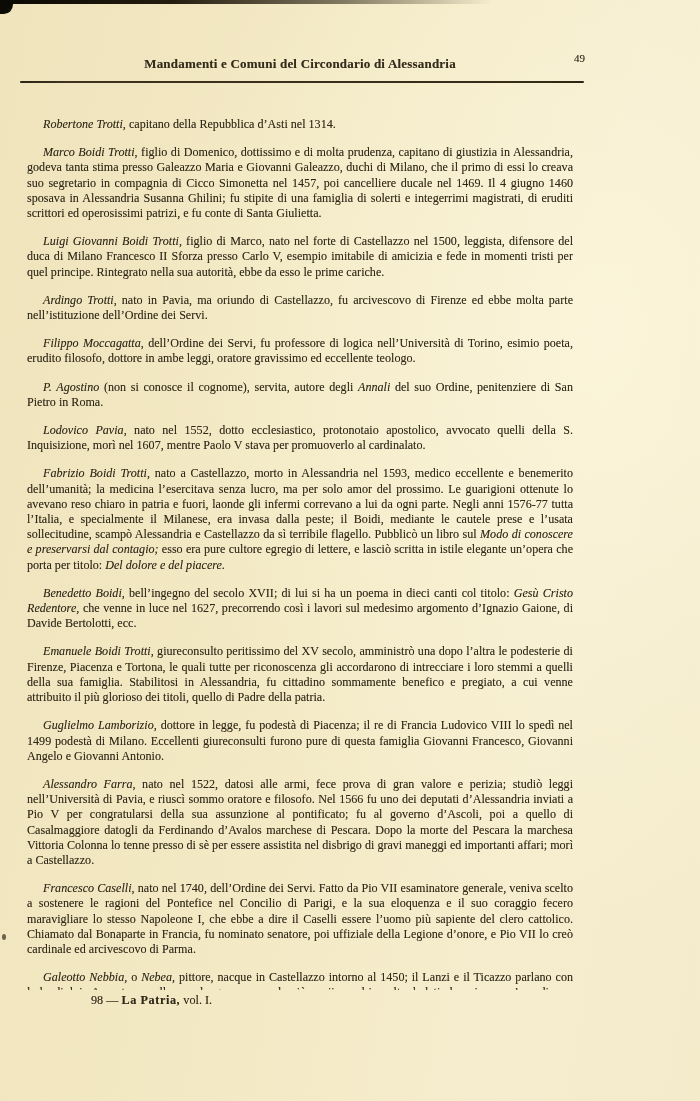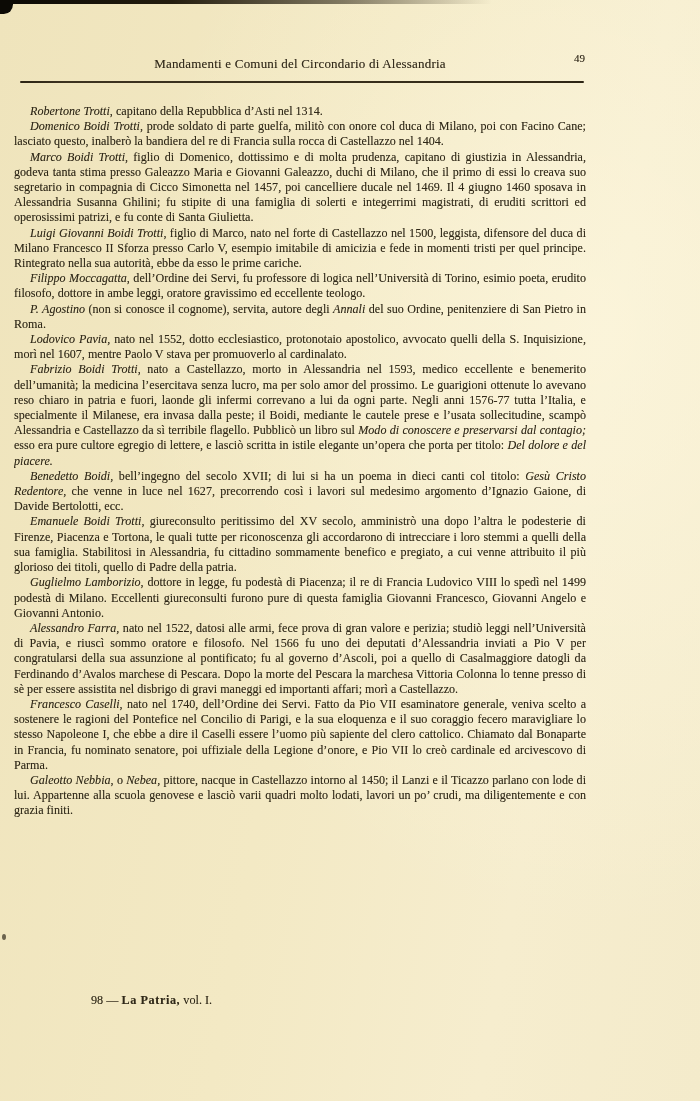--- a/index.html
+++ b/index.html
@@ -26,41 +26,41 @@
   .speck{
     position:absolute;left:2px;top:934px;width:4px;height:6px;
     background:#4a4231;border-radius:50%;opacity:.8;
   }
   
   .running-header{
     position:absolute;left:0;top:54px;width:600px;text-align:center;
     color:#332b1c;
   }
   .header-title{
-    font-size:13px;letter-spacing:.2px;font-weight:normal;
+    font-size:13px;letter-spacing:.2px;font-weight:bold;
     text-shadow:0 0 .5px rgba(51,43,28,.4);
   }
   .page-number{
     position:absolute;left:574px;top:52px;width:40px;
     font-size:11px;color:#332b1c;text-shadow:0 0 .5px rgba(51,43,28,.4);
   }
   .header-rule{
     position:absolute;left:20px;top:81px;width:564px;height:2px;
     background:linear-gradient(to right,#2c2413 0%,#3d3320 8%,#342b18 92%,#2c2413 100%);
     border-radius:1px;
   }
   
   .body-text{
     position:absolute;left:14px;top:104px;width:572px;height:886px;
     overflow:hidden;
     font-size:12.1px;line-height:15.2px;color:#2f2818;
     text-align:justify;
     text-shadow:0 0 .4px rgba(47,40,24,.35);
   }
-  .body-text p{margin:0;text-indent:16px;font-family:Liberation Serif, serif;}
+  .body-text p{margin:13px;text-indent:16px;font-family:Liberation Serif, serif;}
   .body-text em{font-style:italic;}
   
   .footer-signature{
     position:absolute;left:75px;top:993px;
     font-size:12.2px;color:#2f2818;text-shadow:0 0 .4px rgba(47,40,24,.35);margin-left:16px;
   }
   .footer-signature .book-title{font-weight:bold;letter-spacing:.6px;}
 </style>
 </head>
 <body>
@@ -74,23 +74,23 @@
   <div class="running-header">
     <span class="header-title">Mandamenti e Comuni del Circondario di Alessandria</span>
   </div>
 
   <div class="page-number">49</div>
 
   <div class="header-rule"></div>
 
   <div class="body-text">
       <p><em>Robertone Trotti</em><span>, capitano della Repubblica d’Asti nel 1314.</span></p>
-      <p><em>Domenico Boidi Trotti</em><span>, prode soldato di parte guelfa, militò con onore col duca di Milano, poi con Facino Cane; lasciato questo, inalberò la bandiera del re di Francia sulla rocca di Castellazzo nel 1404.</span></p>
       <p><em>Marco Boidi Trotti</em><span>, figlio di Domenico, dottissimo e di molta prudenza, capitano di giustizia in Alessandria, godeva tanta stima presso Galeazzo Maria e Giovanni Galeazzo, duchi di Milano, che il primo di essi lo creava suo segretario in compagnia di Cicco Simonetta nel 1457, poi cancelliere ducale nel 1469. Il 4 giugno 1460 sposava in Alessandria Susanna Ghilini; fu stipite di una famiglia di solerti e integerrimi magistrati, di eruditi scrittori ed operosissimi patrizi, e fu conte di Santa Giulietta.</span></p>
       <p><em>Luigi Giovanni Boidi Trotti</em><span>, figlio di Marco, nato nel forte di Castellazzo nel 1500, leggista, difensore del duca di Milano Francesco II Sforza presso Carlo V, esempio imitabile di amicizia e fede in momenti tristi per quel principe. Rintegrato nella sua autorità, ebbe da esso le prime cariche.</span></p>
+      <p><em>Ardingo Trotti</em><span>, nato in Pavia, ma oriundo di Castellazzo, fu arcivescovo di Firenze ed ebbe molta parte nell’istituzione dell’Ordine dei Servi.</span></p>
       <p><em>Filippo Moccagatta</em><span>, dell’Ordine dei Servi, fu professore di logica nell’Università di Torino, esimio poeta, erudito filosofo, dottore in ambe leggi, oratore gravissimo ed eccellente teologo.</span></p>
       <p><em>P. Agostino</em><span> (non si conosce il cognome), servita, autore degli </span><em>Annali</em><span> del suo Ordine, penitenziere di San Pietro in Roma.</span></p>
       <p><em>Lodovico Pavia</em><span>, nato nel 1552, dotto ecclesiastico, protonotaio apostolico, avvocato quelli della S. Inquisizione, morì nel 1607, mentre Paolo V stava per promuoverlo al cardinalato.</span></p>
       <p><em>Fabrizio Boidi Trotti</em><span>, nato a Castellazzo, morto in Alessandria nel 1593, medico eccellente e benemerito dell’umanità; la medicina l’esercitava senza lucro, ma per solo amor del prossimo. Le guarigioni ottenute lo avevano reso chiaro in patria e fuori, laonde gli infermi correvano a lui da ogni parte. Negli anni 1576-77 tutta l’Italia, e specialmente il Milanese, era invasa dalla peste; il Boidi, mediante le cautele prese e l’usata sollecitudine, scampò Alessandria e Castellazzo da sì terribile flagello. Pubblicò un libro sul </span><em>Modo di conoscere e preservarsi dal contagio;</em><span> esso era pure cultore egregio di lettere, e lasciò scritta in istile elegante un’opera che porta per titolo: </span><em>Del dolore e del piacere.</em></p>
       <p><em>Benedetto Boidi</em><span>, bell’ingegno del secolo XVII; di lui si ha un poema in dieci canti col titolo: </span><em>Gesù Cristo Redentore</em><span>, che venne in luce nel 1627, precorrendo così i lavori sul medesimo argomento d’Ignazio Gaione, di Davide Bertolotti, ecc.</span></p>
       <p><em>Emanuele Boidi Trotti</em><span>, giureconsulto peritissimo del XV secolo, amministrò una dopo l’altra le podesterie di Firenze, Piacenza e Tortona, le quali tutte per riconoscenza gli accordarono di intrecciare i loro stemmi a quelli della sua famiglia. Stabilitosi in Alessandria, fu cittadino sommamente benefico e pregiato, a cui venne attribuito il più glorioso dei titoli, quello di Padre della patria.</span></p>
       <p><em>Guglielmo Lamborizio</em><span>, dottore in legge, fu podestà di Piacenza; il re di Francia Ludovico VIII lo spedì nel 1499 podestà di Milano. Eccellenti giureconsulti furono pure di questa famiglia Giovanni Francesco, Giovanni Angelo e Giovanni Antonio.</span></p>
       <p><em>Alessandro Farra</em><span>, nato nel 1522, datosi alle armi, fece prova di gran valore e perizia; studiò leggi nell’Università di Pavia, e riuscì sommo oratore e filosofo. Nel 1566 fu uno dei deputati d’Alessandria inviati a Pio V per congratularsi della sua assunzione al pontificato; fu al governo d’Ascoli, poi a quello di Casalmaggiore datogli da Ferdinando d’Avalos marchese di Pescara. Dopo la morte del Pescara la marchesa Vittoria Colonna lo tenne presso di sè per essere assistita nel disbrigo di gravi maneggi ed importanti affari; morì a Castellazzo.</span></p>
       <p><em>Francesco Caselli</em><span>, nato nel 1740, dell’Ordine dei Servi. Fatto da Pio VII esaminatore generale, veniva scelto a sostenere le ragioni del Pontefice nel Concilio di Parigi, e la sua eloquenza e il suo coraggio fecero maravigliare lo stesso Napoleone I, che ebbe a dire il Caselli essere l’uomo più sapiente del clero cattolico. Chiamato dal Bonaparte in Francia, fu nominato senatore, poi uffiziale della Legione d’onore, e Pio VII lo creò cardinale ed arcivescovo di Parma.</span></p>
       <p><em>Galeotto Nebbia</em><span>, o </span><em>Nebea</em><span>, pittore, nacque in Castellazzo intorno al 1450; il Lanzi e il Ticazzo parlano con lode di lui. Appartenne alla scuola genovese e lasciò varii quadri molto lodati, lavori un po’ crudi, ma diligentemente e con grazia finiti.</span></p>

